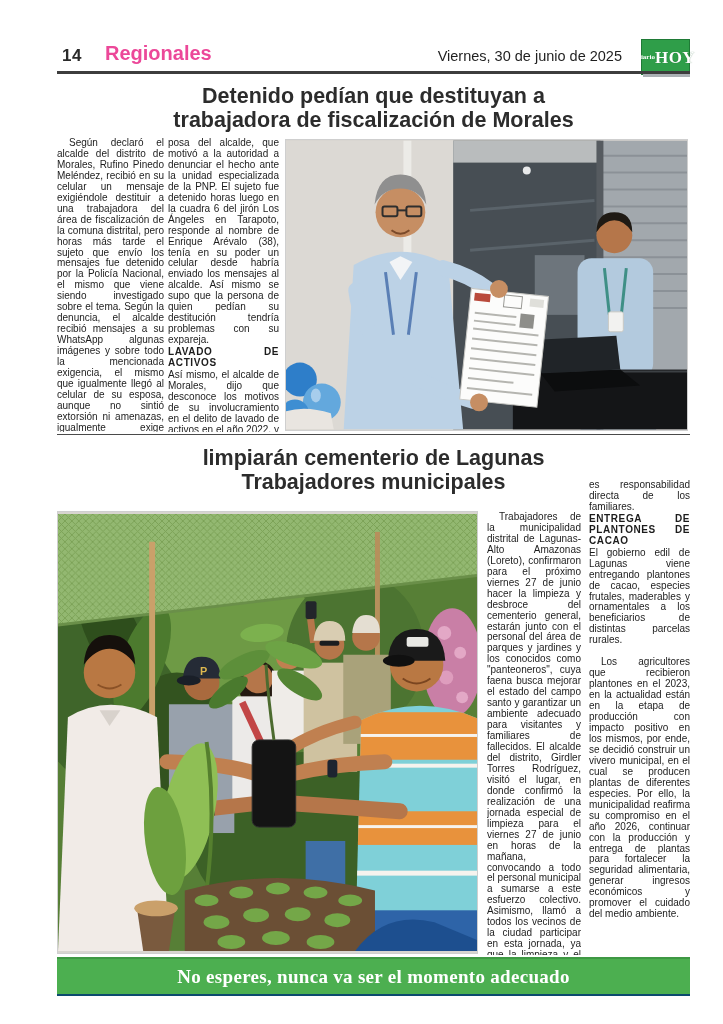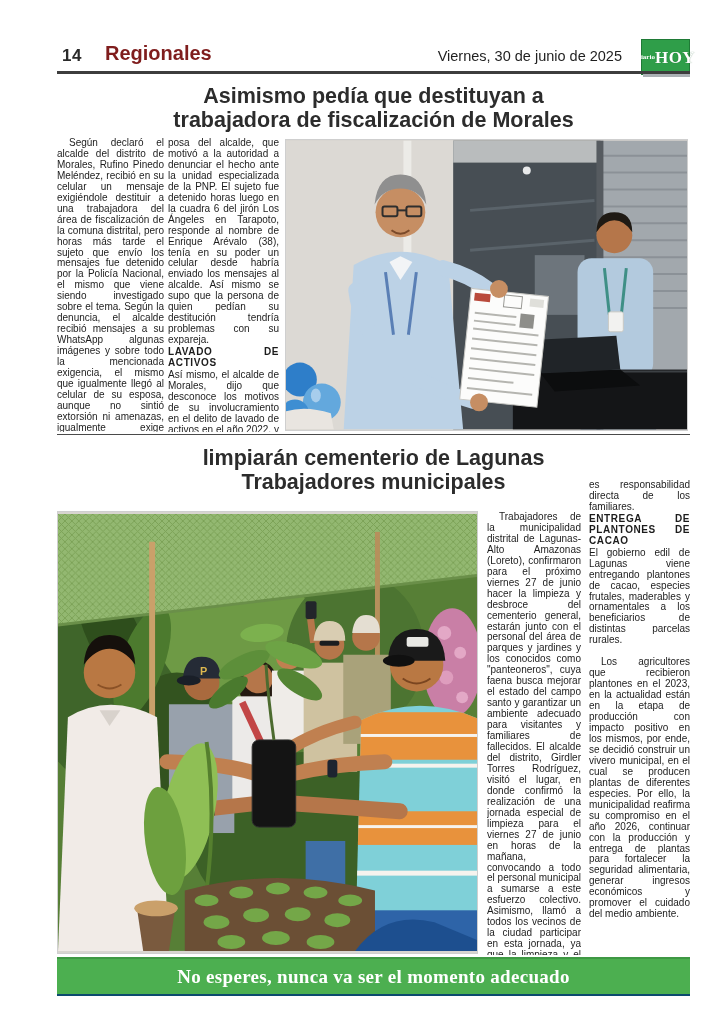--- a/index.html
+++ b/index.html
@@ -4,21 +4,21 @@
 <style>
   html,body{margin:0;padding:0;background:#e9e9e9;}
   .page{
     position:relative;width:723px;height:1024px;background:#ffffff;
     margin:0 auto;overflow:hidden;
     font-family:"Liberation Sans", sans-serif;color:#1d1d1d;
   }
   
   .masthead{position:absolute;left:57px;top:40px;width:633px;height:32px;}
   .page-num{position:absolute;left:5px;top:6px;font-size:17px;font-weight:bold;color:#2a2a2a;letter-spacing:.5px;}
-  .section-name{position:absolute;left:48px;top:2px;font-size:20px;font-weight:bold;color:#7f1d1d;}
+  .section-name{position:absolute;left:48px;top:2px;font-size:20px;font-weight:bold;color:#ec4899;}
   .issue-date{position:absolute;right:68px;top:8px;font-size:14.5px;color:#1f1f1f;}
   .logo{position:absolute;right:0;top:-1px;width:47px;height:34px;background:#2f9e49;
         border:1px solid #1f7a36;display:flex;align-items:center;justify-content:center;}
   .logo .logo-top{font-size:7px;font-weight:bold;color:#fff;font-family:"Liberation Serif",serif;line-height:8px;}
   .logo .logo-main{font-size:17px;font-weight:bold;color:#fff;font-family:"Liberation Serif",serif;line-height:17px;letter-spacing:.5px;text-shadow:0 0 1px #14592699;}
   .logo-shadow{position:absolute;right:0;top:34px;width:47px;height:3px;background:#aab0b4;}
   .head-rule{position:absolute;left:57px;top:71px;width:633px;height:3px;background:#3d3d3d;}
   
   .headline{position:absolute;left:57px;width:633px;text-align:center;font-weight:bold;color:#2c2c2c;}
   .headline .hl{font-size:21.5px;line-height:24px;}
@@ -49,21 +49,21 @@
     <div class="issue-date">Viernes, 30 de junio de 2025</div>
     <div class="logo">
       <span class="logo-top">Diario</span>
       <span class="logo-main">HOY</span>
     </div>
     <div class="logo-shadow"></div>
   </div>
   <div class="head-rule"></div>
 
   <div class="headline" style="top:84px;">
-    <div class="hl">Asimismo pedía que destituyan a</div>
+    <div class="hl">Detenido pedían que destituyan a</div>
     <div class="hl">trabajadora de fiscalización de Morales</div>
   </div>
 
   <div class="col" style="left:57px;top:138px;width:107px;height:294px;">
     <p class="indent">Según declaró el alcalde del distrito de Morales, Rufino Pinedo Meléndez, recibió en su celular un mensaje exigiéndole destituir a una trabajadora del área de fiscalización de la comuna distrital, pero horas más tarde el sujeto que envío los mensajes fue detenido por la Policía Nacional, el mismo que viene siendo investigado sobre el tema. Según la denuncia, el alcalde recibió mensajes a su WhatsApp algunas imágenes y sobre todo la mencionada exigencia, el mismo que igualmente llegó al celular de su esposa, aunque no sintió extorsión ni amenazas, igualmente exige investigación y sanción. Según se supo, uno de los mensajes tenía un video donde el sujeto mostraba una pistola y municiones, lo mismo fue enviado también a la es-</p>
   </div>
   <div class="col" style="left:168px;top:138px;width:111px;height:294px;">
     <p>posa del alcalde, que motivó a la autoridad a denunciar el hecho ante la unidad especializada de la PNP. El sujeto fue detenido horas luego en la cuadra 6 del jirón Los Ángeles en Tarapoto, responde al nombre de Enrique Arévalo (38), tenía en su poder un celular desde habría enviado los mensajes al alcalde. Así mismo se supo que la persona de quien pedían su destitución tendría problemas con su expareja.</p>
     <p class="subhead">LAVADO DE ACTIVOS</p>
     <p>Así mismo, el alcalde de Morales, dijo que desconoce los motivos de su involucramiento en el delito de lavado de activos en el año 2022, y descartó que esté inmerso en el tema, por lo que cree se trataría de una venganza o simplemente malograr su imagen.</p>

